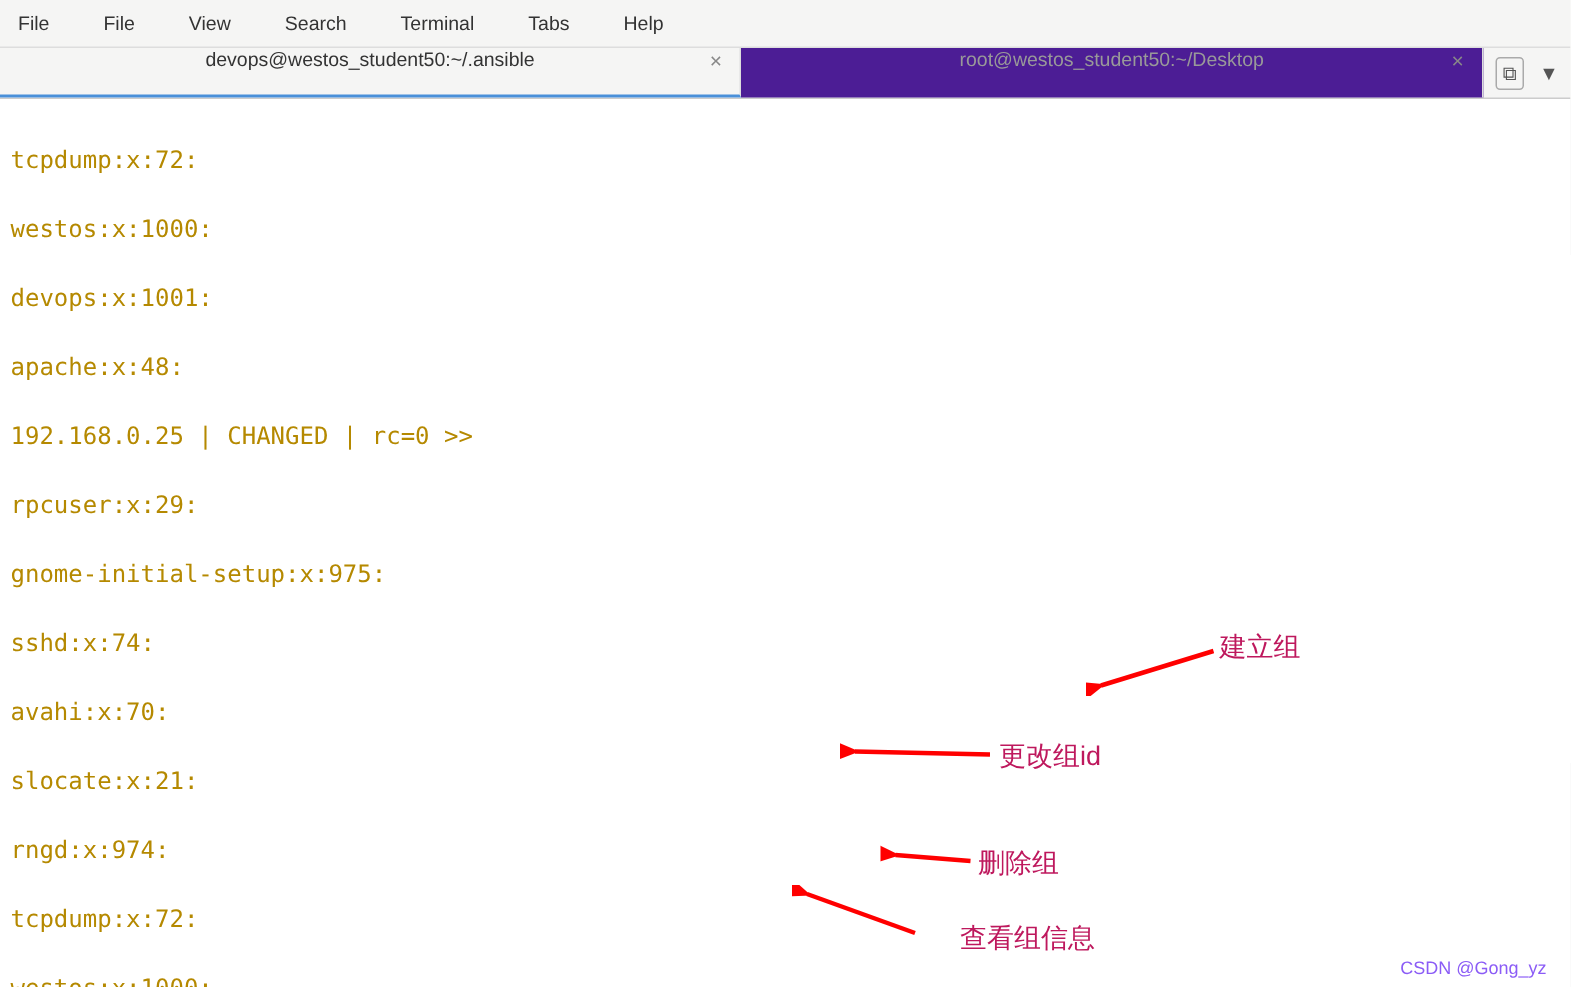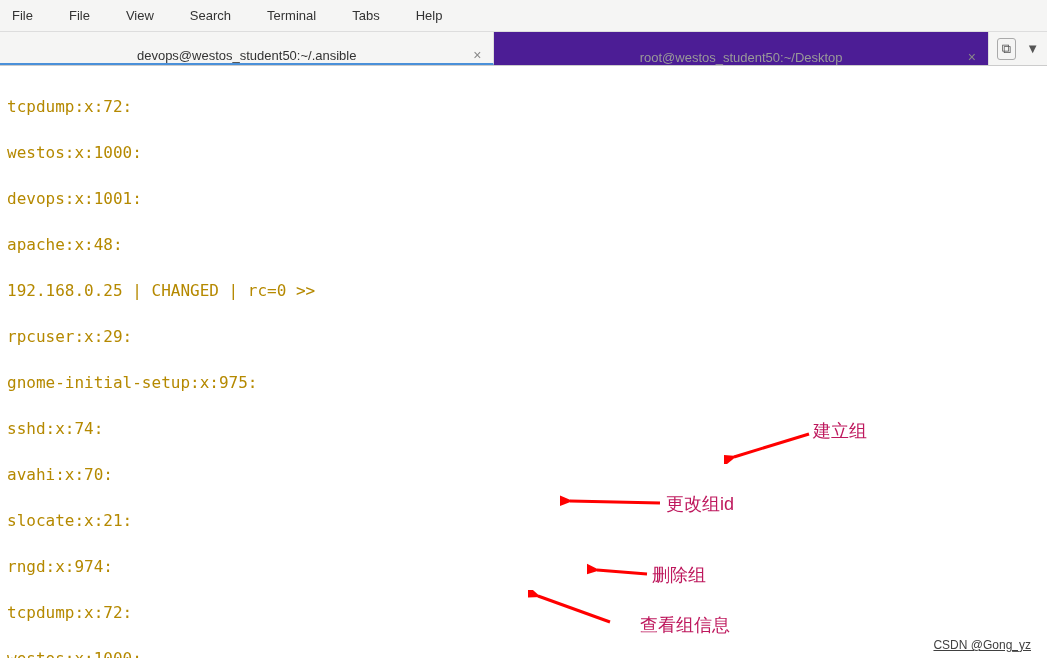--- a/index.html
+++ b/index.html
@@ -27,21 +27,21 @@
     .tabbar {
       background: #f5f5f4;
       display: flex;
       align-items: center;
       border-bottom: 1px solid #ccc;
       height: 34px;
     }
     .tab {
       flex: 1;
       display: flex;
-      align-items: flex-end;
+      align-items: flex-start;
       justify-content: center;
       height: 100%;
       position: relative;
       font-size: 13px;
       color: #333;
       cursor: pointer;
       border-right: 1px solid #ddd;
     }
     .tab.inactive {
       color: #999;
@@ -89,24 +89,23 @@
       font-weight: 500;
     }
     .arrow {
       position: absolute;
       pointer-events: none;
     }
     .watermark {
       position: absolute;
       bottom: 6px;
       right: 16px;
-      color: #404040;
+      color: #8b5cf6;
       font-size: 12px;
       font-family: sans-serif;
-      text-decoration: underline;
     }
     .new-tab-icon {
       border: 1px solid #aaa;
       border-radius: 3px;
       padding: 2px 4px;
       font-size: 11px;
     }
     .dropdown-caret {
       font-size: 10px;
     }

